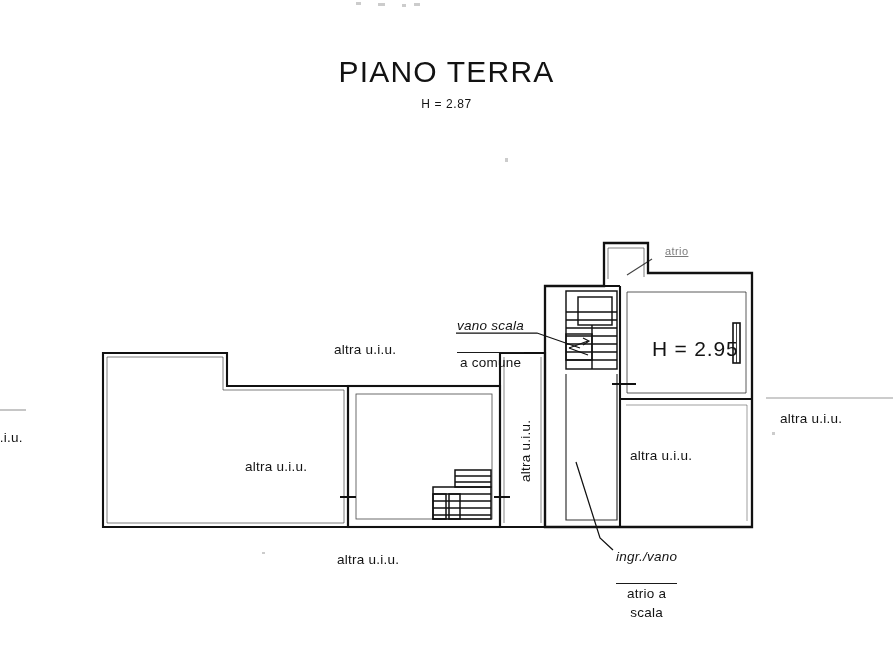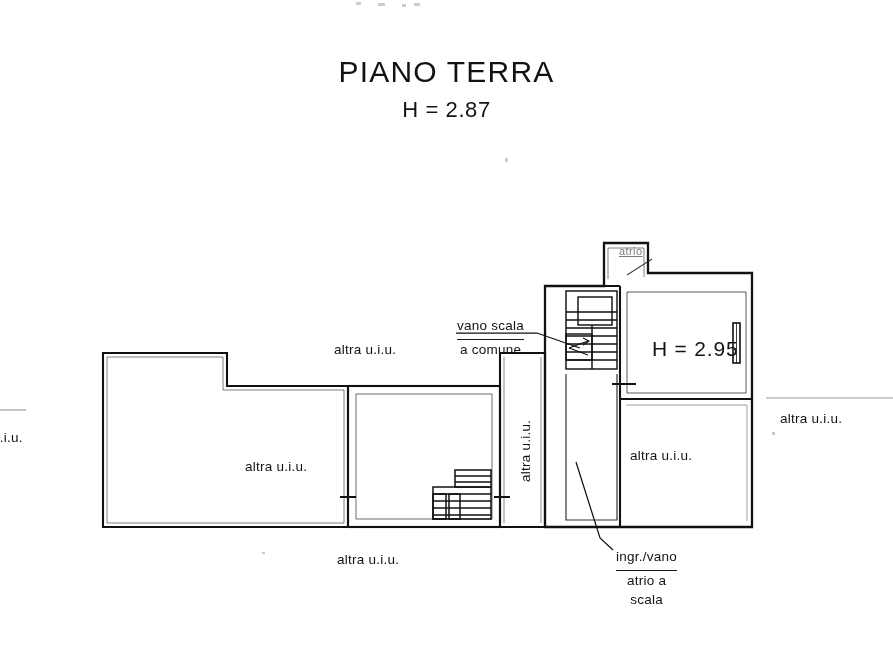--- a/index.html
+++ b/index.html
@@ -37,21 +37,21 @@
     pointer-events: none;
   }
   .title-main {
     font-size: 30px;
     letter-spacing: 1.2px;
     color: #121212;
     line-height: 1.08;
     font-weight: 400;
   }
   .title-sub {
-    font-size: 22px;
+    font-size: 12px;
     letter-spacing: 0.6px;
     color: #141414;
     margin-top: 9px;
   }
   .lbl {
     position: absolute;
     font-size: 13.5px;
     letter-spacing: 0.25px;
     color: #131313;
     white-space: nowrap;
@@ -65,21 +65,22 @@
     transform: rotate(-90deg);
     transform-origin: left top;
   }
   .lbl-multi {
     line-height: 1.45;
     white-space: normal;
     text-align: center;
   }
   .u-line {
     border-bottom: 1.2px solid #1a1a1a;
-    padding-bottom: 3px;
+    padding-bottom: 16px;
+    font-style: italic;
   }
   .faint {
     color: #2a2a2a;
     opacity: 0.62;
     font-size: 11px;
     letter-spacing: 0.4px;
   }
 </style>
 </head>
 <body>
@@ -250,15 +251,15 @@
     <div class="u-line">vano scala</div>
     <div>a comune</div>
   </div>
 
   <div class="lbl lbl-multi" style="left:616px; top:547px;">
     <div class="u-line">ingr./vano</div>
     <div>atrio a</div>
     <div>scala</div>
   </div>
 
-  <div class="lbl faint" style="left:619px; top:245px;text-decoration:underline;">atrio</div>
+  <div class="lbl faint" style="left:665px; top:245px;text-decoration:underline;">atrio</div>
 
 </div>
 
 </body></html>

